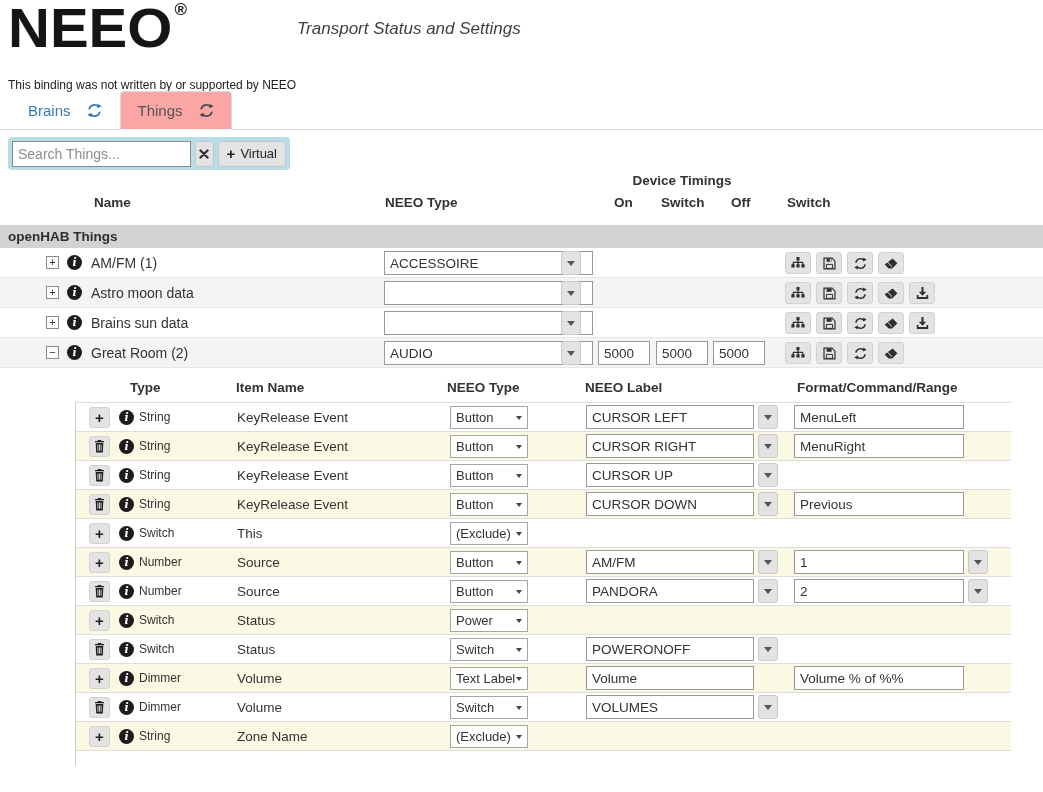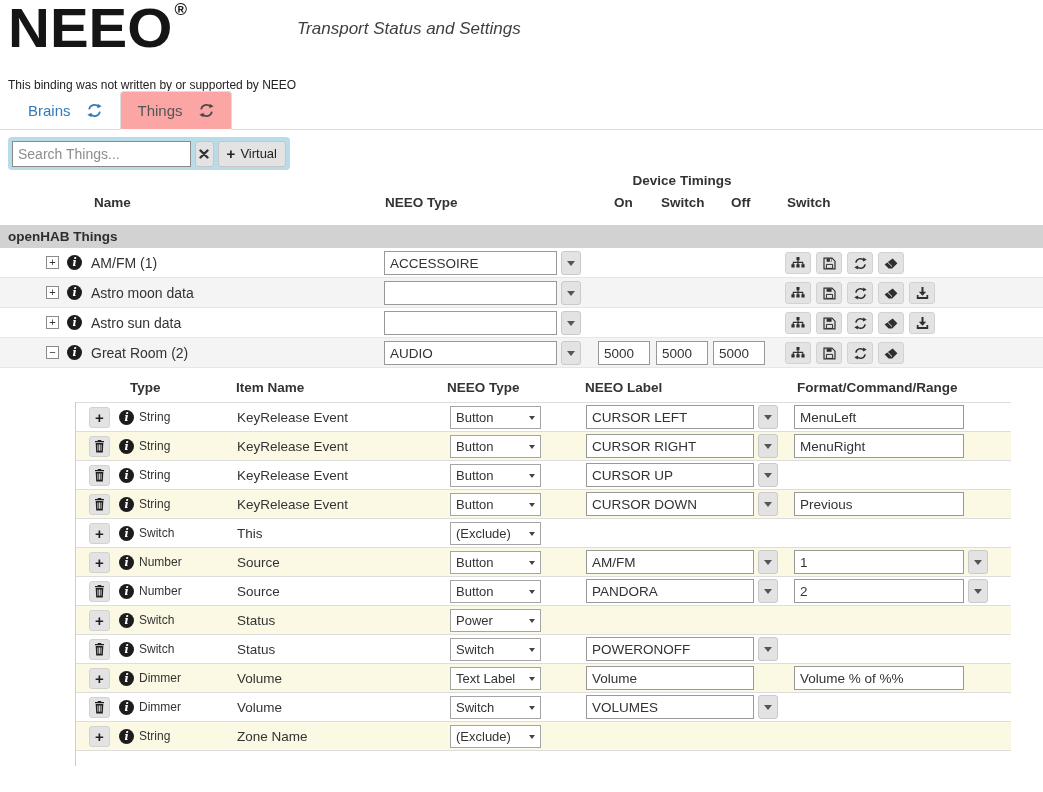--- a/index.html
+++ b/index.html
@@ -57,21 +57,21 @@
             display:flex; align-items:center; justify-content:center; font-size:11px; line-height:1;
             color:#333; cursor:pointer; }
   .info { width:15px; height:15px; border-radius:50%; background:#1c1c1c; color:#fff;
           display:flex; align-items:center; justify-content:center;
           font-family:"DejaVu Serif", serif; font-style:italic; font-weight:bold; font-size:11px;
           cursor:pointer; }
   .m-info { left:67px; top:7px; }
   .m-name { left:91px; top:7px; white-space:nowrap; }
   .tinput { border:1px solid #999; height:24px; padding:0 5px; font-size:13.5px;
             font-family:inherit; color:#333; background:#fff; }
-  .m-input { left:384px; top:3px; width:173px; }
+  .m-input { left:384px; top:3px; width:209px; }
   .caret-btn { width:20px; height:24px; background:#e3e3e3; border:1px solid #cacaca; border-radius:3px;
                display:inline-flex; align-items:center; justify-content:center; cursor:pointer; }
   .caret { width:0; height:0; border:4px solid transparent; border-top:5px solid #555; margin-top:5px; }
   .m-caret { left:561px; top:3px; }
   .m-t1 { left:598px; top:3px; width:52px; }
   .m-t2 { left:656px; top:3px; width:52px; }
   .m-t3 { left:713px; top:3px; width:52px; }
   .ibtn { width:26px; height:22px; background:#e3e3e3; border:1px solid #d2d2d2; border-radius:3px;
           display:inline-flex; align-items:center; justify-content:center; color:#2f2f2f; cursor:pointer; }
   .a1 { left:785px; top:4px; } .a2 { left:816px; top:4px; } .a3 { left:847px; top:4px; }
@@ -87,21 +87,21 @@
   .cbody { margin-left:75px; width:936px; border-left:1px solid #ccc; border-top:1px solid #ddd; }
   .crow { position:relative; height:29px; border-bottom:1px solid #ddd; }
   .crow.alt { background:#fbf8e3; }
   .crow > * { position:absolute; }
   .sbtn { left:13px; top:4px; width:21px; height:21px; background:#e3e3e3; border:1px solid #d2d2d2;
           border-radius:3px; display:inline-flex; align-items:center; justify-content:center;
           color:#1f1f1f; cursor:pointer; }
   .c-info { left:43px; top:7px; }
   .c-type { left:63px; top:7px; font-size:12px; white-space:nowrap; }
   .c-item { left:161px; top:7px; font-size:13.5px; white-space:nowrap; }
-  .sel { left:374px; top:3px; width:91px; height:23px; border:1px solid #a5a5a5; background:#fff;
+  .sel { left:374px; top:3px; width:78px; height:23px; border:1px solid #a5a5a5; background:#fff;
          display:flex; align-items:center; justify-content:space-between; padding:0 5px;
          font-size:13px; cursor:pointer; }
   .sel .scaret { width:0; height:0; border:3.5px solid transparent; border-top:4.5px solid #444; margin-top:4px; }
   .c-label  { left:510px; top:2px; width:168px; }
   .c-lcaret { left:682px; top:2px; }
   .c-format { left:718px; top:2px; width:170px; }
   .c-fcaret { left:892px; top:2px; }
   .tail { margin-left:75px; height:15px; border-left:1px solid #ccc; }
 </style>
 </head>
@@ -267,21 +267,21 @@
           <path fill="currentColor" d="M5.5 0h2v4.8h2.7L6.5 8.8 2.8 4.8h2.7z"></path>
           <path fill="currentColor" d="M.8 7.9h1.7v2.2h8v-2.2h1.7V12H.8z"></path>
         </svg>
       </span>
     </span>
 </div>
 
 <div class="mrow">
   <span class="expbox">+</span>
   <span class="info m-info">i</span>
-  <span class="m-name">Astro sun data</span>
+  <span class="m-name">Brains sun data</span>
   <input class="tinput m-input" value="" style="">
   <span class="caret-btn m-caret">
       <span class="caret"></span>
     </span>
   <span class="ibtn a1">
       <span style="display:flex;">
         <svg width="14" height="12" viewBox="0 0 14 12">
           <path fill="currentColor" d="M5.5 0h3v3.2h-3zM6.4 3.2h1.2v1.6H6.4zM1.9 4.8h10.2v1.2H1.9zM1.6 5.4h1.2v1.8H1.6zM6.4 5.4h1.2v1.8H6.4zM11.2 5.4h1.2v1.8h-1.2zM.4 7.2h3.2v3.2H.4zM5.4 7.2h3.2v3.2H5.4zM10.4 7.2h3.2v3.2h-3.2z"></path>
         </svg>
       </span>

